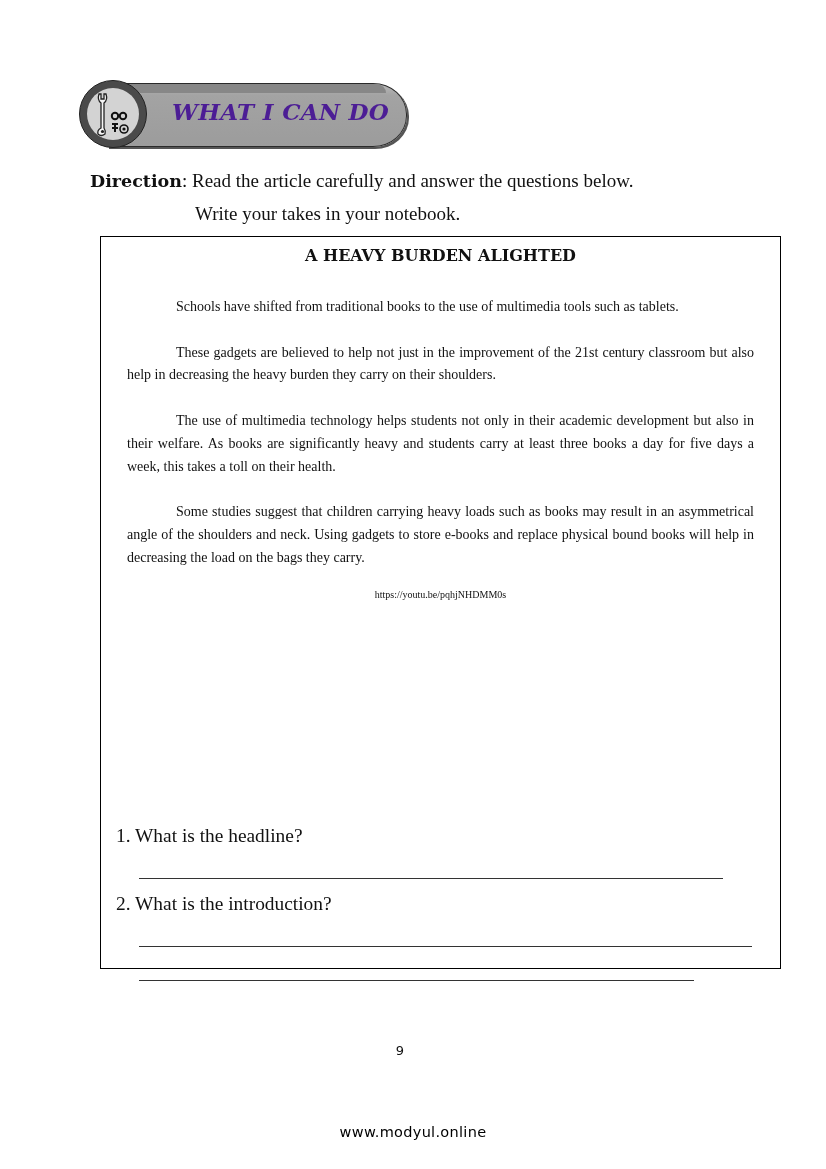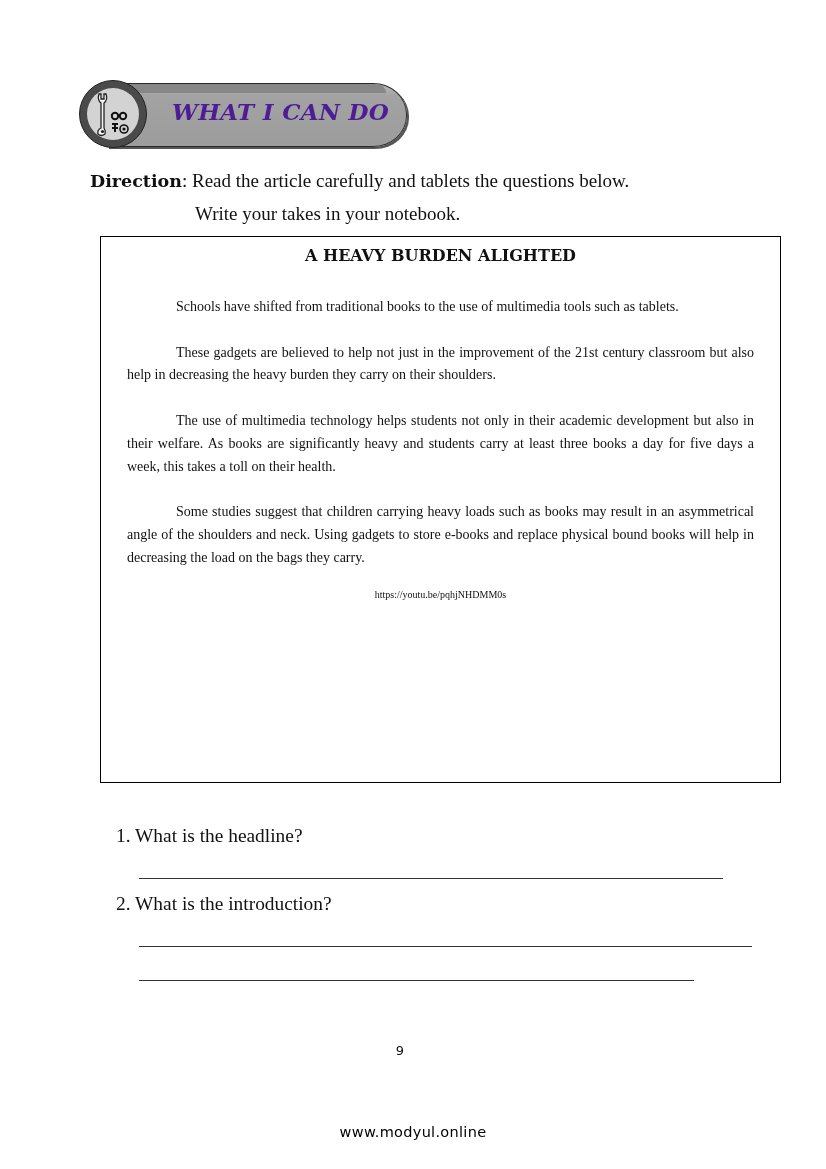--- a/index.html
+++ b/index.html
@@ -95,21 +95,21 @@
       font-size: 19px;
       line-height: 26px;
     }
 
     
     .article {
       position: absolute;
       left: 100px;
       top: 236px;
       width: 681px;
-      height: 547px;
+      height: 733px;
       border: 1.5px solid #000;
       box-sizing: border-box;
       padding: 0 10px 0 10px;
     }
     .article-title {
       text-align: center;
       font-family: "DejaVu Serif", serif;
       font-weight: bold;
       font-size: 16px;
       margin-top: 8px;
@@ -192,21 +192,21 @@
         <circle cx="36" cy="28" r="3.2" fill="none" stroke="#111" stroke-width="2"></circle>
         <path d="M25 36 L31 36 M28 36 L28 44 M25 40 L31 40" stroke="#111" stroke-width="2"></path>
         <circle cx="37" cy="41" r="4" fill="none" stroke="#111" stroke-width="1.6"></circle>
         <circle cx="37" cy="41" r="1.6" fill="#111"></circle>
       </svg>
     </div>
   </div>
   <div class="banner-title">WHAT I CAN DO</div>
 </div>
 
-<div class="direction"><b>Direction</b><span>:</span><span> Read the article carefully and tablets the questions below.</span></div>
+<div class="direction"><b>Direction</b><span>:</span><span> Read the article carefully and answer the questions below.</span></div>
 <div class="direction-line2">Write your takes in your notebook.</div>
 
 <div class="article">
   <div class="article-title">A HEAVY BURDEN ALIGHTED</div>
   <p class="p1">Schools have shifted from traditional books to the use of multimedia tools such as tablets.</p>
   <p class="p2">These gadgets are believed to help not just in the improvement of the 21st century classroom but also help in decreasing the heavy burden they carry on their shoulders.</p>
   <p class="p3">The use of multimedia technology helps students not only in their academic development but also in their welfare. As books are significantly heavy and students carry at least three books a day for five days a week, this takes a toll on their health.</p>
   <p class="p4">Some studies suggest that children carrying heavy loads such as books may result in an asymmetrical angle of the shoulders and neck. Using gadgets to store e-books and replace physical bound books will help in decreasing the load on the bags they carry.</p>
   <div class="article-source">https://youtu.be/pqhjNHDMM0s</div>
 </div>

